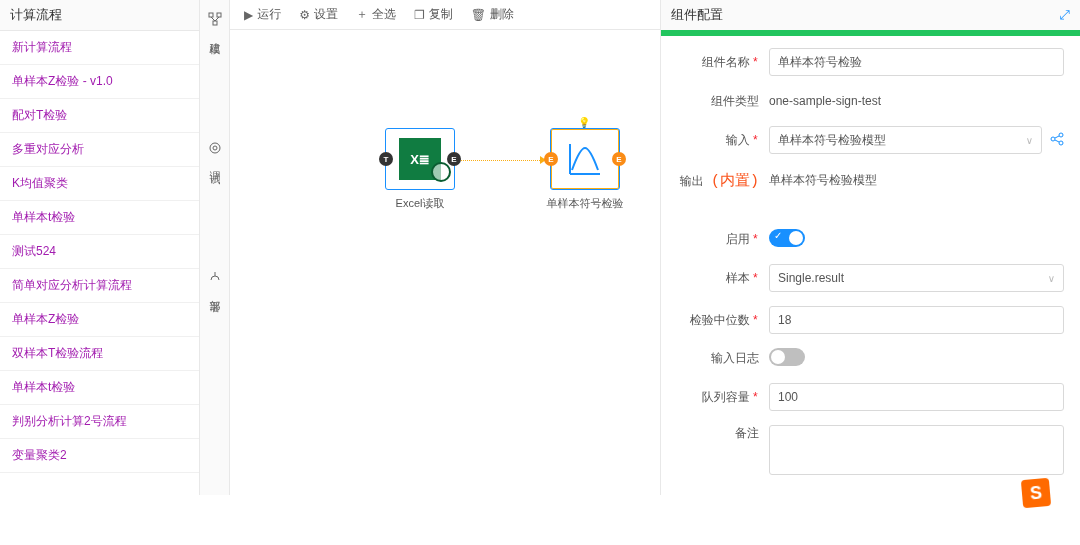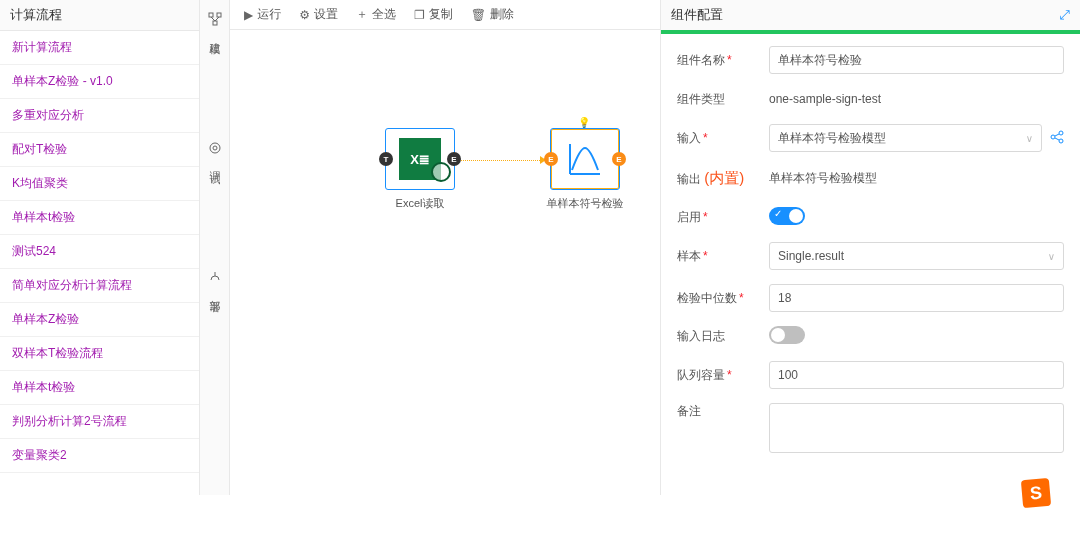--- a/index.html
+++ b/index.html
@@ -197,42 +197,44 @@
     
     .config-panel {
       width: 420px;
       border-left: 1px solid #e8e8e8;
       display: flex;
       flex-direction: column;
     }
     .config-header {
       padding: 6px 10px;
       font-size: 13px;
-      border-bottom: 4px solid #22c55e;
+      border-bottom: 6px solid #22c55e;
       background: #fafafa;
       display: flex;
       justify-content: space-between;
       align-items: center;
     }
     .close-icon { color: #1890ff; cursor: pointer; font-size: 13px; }
     .config-body {
       flex: 1;
       padding: 12px 16px;
       overflow-y: auto;
     }
     .form-row {
       display: flex;
       align-items: center;
       margin-bottom: 14px;
     }
     .form-label {
       width: 92px;
+      text-align: right;
       padding-right: 10px;
       font-size: 12px;
       color: #555;
+      font-family: Liberation Mono, monospace;
     }
     .req { color: #f5222d; margin-left: 2px; }
     .form-control {
       flex: 1;
     }
     .input, .select {
       width: 100%;
       height: 28px;
       border: 1px solid #d9d9d9;
       border-radius: 3px;
@@ -301,22 +303,22 @@
 </head>
 <body>
 
 <div class="container">
 
   <div class="sidebar">
     <div class="sidebar-header">计算流程</div>
     <div class="sidebar-list">
       <div class="sidebar-item">新计算流程</div>
       <div class="sidebar-item">单样本Z检验 - v1.0</div>
+      <div class="sidebar-item">配对T检验</div>
       <div class="sidebar-item">多重对应分析</div>
-      <div class="sidebar-item">配对T检验</div>
       <div class="sidebar-item">K均值聚类</div>
       <div class="sidebar-item">单样本t检验</div>
       <div class="sidebar-item">测试524</div>
       <div class="sidebar-item">简单对应分析计算流程</div>
       <div class="sidebar-item">单样本Z检验</div>
       <div class="sidebar-item">双样本T检验流程</div>
       <div class="sidebar-item">单样本t检验</div>
       <div class="sidebar-item">判别分析计算2号流程</div>
       <div class="sidebar-item">变量聚类2</div>
 
@@ -443,21 +445,21 @@
           </span>
         </div>
       </div>
       <div class="form-row">
         <div class="form-label">
           <span>输出</span>
           <span class="tag-orange">(内置)</span>
         </div>
         <div class="form-control static-text">单样本符号检验模型</div>
       </div>
-      <div class="form-row" style="margin-top:16px">
+      <div class="form-row" style="margin-top:36px">
         <div class="form-label"><span>启用</span><span class="req">*</span></div>
         <div class="form-control">
           <div class="switch on">
             <span class="chk">✓</span>
             <div class="knob"></div>
           </div>
         </div>
       </div>
       <div class="form-row">
         <div class="form-label"><span>样本</span><span class="req">*</span></div>

